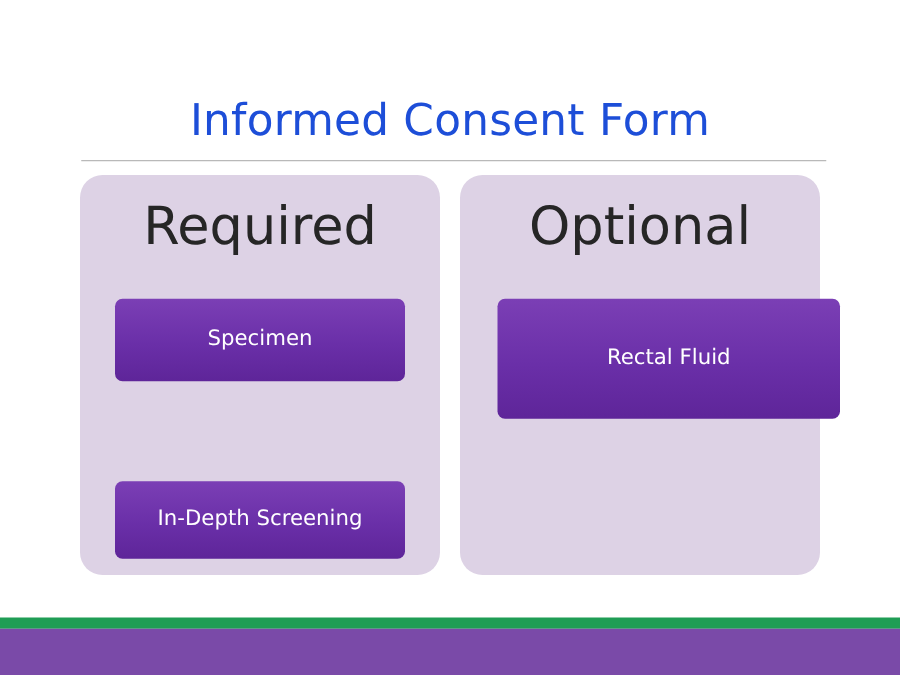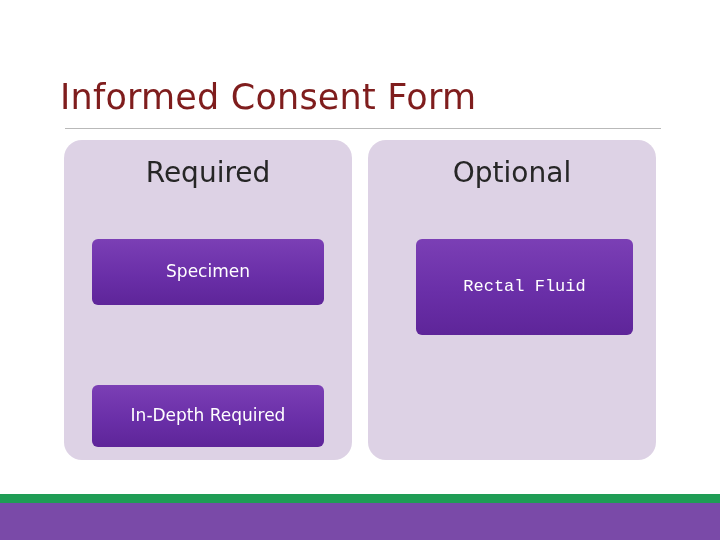--- a/index.html
+++ b/index.html
@@ -21,24 +21,24 @@
     width: 720px;
     height: 540px;
   }
 
   
   .title {
     position: absolute;
     left: 60px;
     top: 78px;
     width: 600px;
-    text-align: left;
+    text-align: center;
     font-size: 35px;
     font-weight: 400;
-    color: #7f1d1d;
+    color: #1d4ed8;
     letter-spacing: 0.2px;
     line-height: 1.1;
     white-space: nowrap;
   }
   .title-rule {
     position: absolute;
     left: 65px;
     top: 128px;
     width: 596px;
     height: 1px;
@@ -56,21 +56,21 @@
   }
   .col-left  { left: 64px; }
   .col-right { left: 368px; }
 
   .col-head {
     position: absolute;
     left: 0;
     right: 0;
     top: 18px;
     text-align: center;
-    font-size: 28px;
+    font-size: 42px;
     font-weight: 400;
     color: #262626;
     line-height: 1.1;
   }
 
   
   .box {
     position: absolute;
     border-radius: 6px;
     color: #ffffff;
@@ -83,21 +83,21 @@
     line-height: 1.15;
     background: linear-gradient(to bottom, #7b3fb5 0%, #6a2fa8 55%, #5e2599 100%);
   }
 
   
   .lb1 { left: 92px;  top: 239px; width: 232px; height: 66px; }
   .lb2 { left: 92px;  top: 313px; width: 232px; height: 60px; }
   .lb3 { left: 92px;  top: 385px; width: 232px; height: 62px; }
 
   
-  .rb1 { left: 416px; top: 239px; width: 217px; height: 96px; font-family: Liberation Mono, monospace; }
+  .rb1 { left: 398px; top: 239px; width: 274px; height: 96px; }
   .rb2 { left: 398px; top: 352px; width: 234px; height: 94px; }
 
   
   .footer-green {
     position: absolute;
     left: 0;
     top: 494px;
     width: 720px;
     height: 9px;
     background: #1f9d55;
@@ -116,21 +116,21 @@
 
 <div class="slide">
 
   <div class="title">Informed Consent Form</div>
   <div class="title-rule"></div>
 
   <div class="col col-left">
     <div class="col-head">Required</div>
   </div>
   <div class="box lb1">Specimen</div>
-  <div class="box lb3">In-Depth Required</div>
+  <div class="box lb3">In-Depth Screening</div>
 
   <div class="col col-right">
     <div class="col-head">Optional</div>
   </div>
   <div class="box rb1">Rectal Fluid</div>
 
   <div class="footer-green"></div>
   <div class="footer-purple"></div>
 
 </div>

